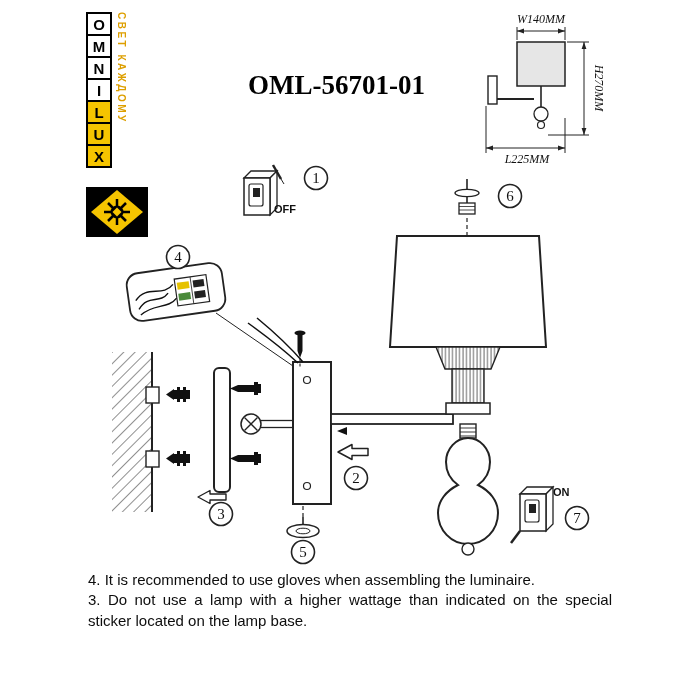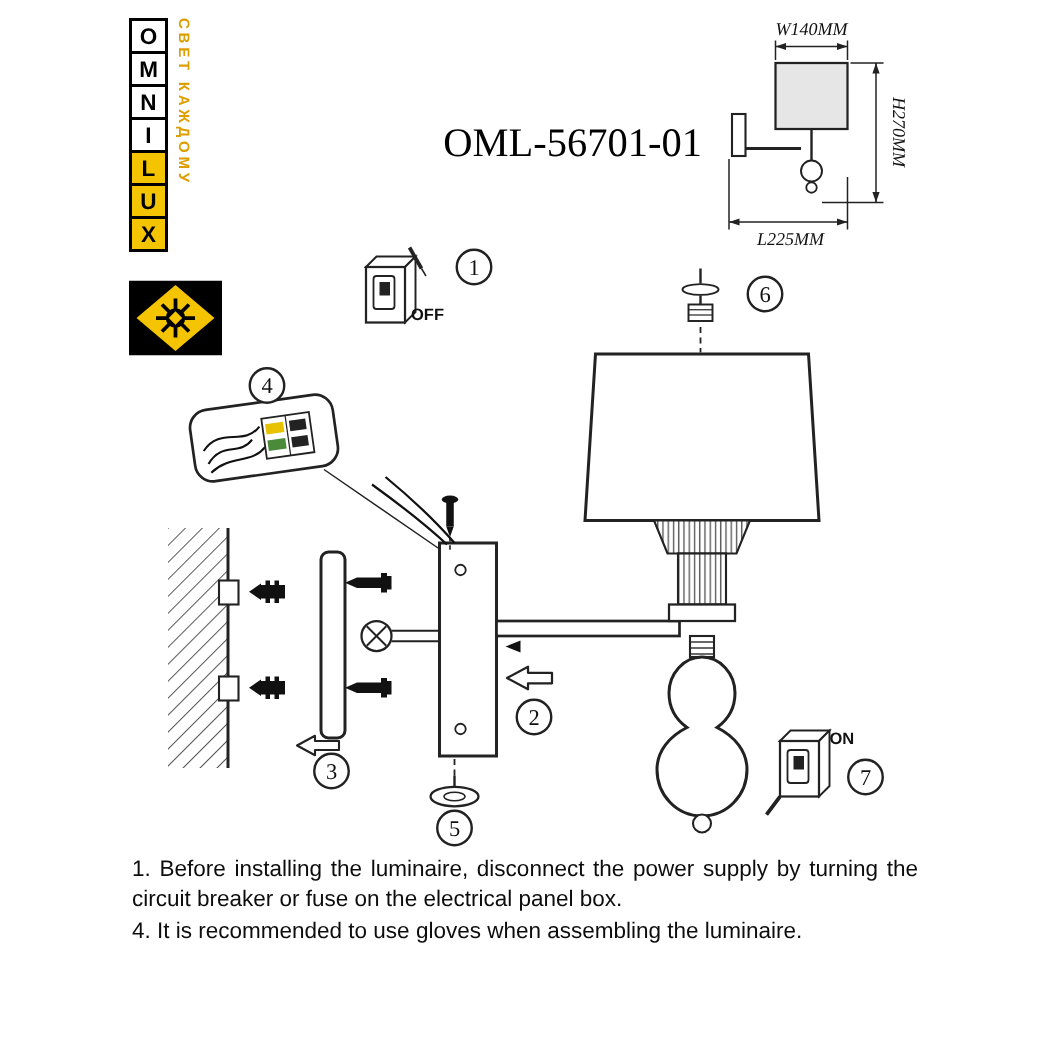--- a/index.html
+++ b/index.html
@@ -8,22 +8,22 @@
   .diagram-svg{position:absolute;left:0;top:0;}
   .logo{position:absolute;left:86px;top:12px;}
   .logo-row{display:flex;}
   .letters{display:flex;flex-direction:column;}
   .cell{width:22px;height:20px;border:2px solid #000;margin-top:-2px;display:flex;align-items:center;justify-content:center;
         font-weight:bold;font-size:15px;background:#fff;color:#000;font-family:"Liberation Sans",sans-serif;}
   .cell:first-child{margin-top:0;}
   .cell.lux{background:#f5c400;}
   .tagline{writing-mode:vertical-rl;font-size:10px;font-weight:bold;color:#dd9f00;letter-spacing:2.5px;height:170px;margin-left:4px;white-space:nowrap;}
   .logo-mark{margin-top:5px;}
-  .title{position:absolute;left:248px;top:80px;width:220px;text-align:right;font-family:"Liberation Serif",serif;
-         font-weight:normal;font-size:27px;color:#000;}
+  .title{position:absolute;left:248px;top:70px;width:220px;text-align:left;font-family:"Liberation Serif",serif;
+         font-weight:bold;font-size:27px;color:#000;}
   .instructions{position:absolute;left:88px;top:570px;width:524px;font-size:15px;line-height:1.36;color:#0d0d0d;text-align:justify;}
   .instructions p{margin:0;}
   .dim-label{font-family:"Liberation Serif",serif;font-style:italic;font-size:12px;fill:#111;}
   .step-num{font-family:"Liberation Serif",serif;font-size:15px;fill:#111;}
   .switch-label{font-family:"Liberation Sans",sans-serif;font-weight:bold;font-size:11px;fill:#111;}
 </style>
 </head>
 <body>
 
 <div class="sheet">
@@ -260,17 +260,17 @@
         </g>
         <circle cx="31" cy="25" r="6.5" fill="#000"></circle>
         <polygon points="31,20.5 35.5,25 31,29.5 26.5,25" fill="#f5c400"></polygon>
       </svg>
     </div>
   </div>
 
   <div class="title">OML-56701-01</div>
 
   <div class="instructions">
-    <p>1. Before installing the luminaire, disconnect the power supply by turning the circuit breaker or fuse on the electrical panel box.</p>
     <p>4. It is recommended to use gloves when assembling the luminaire.</p>
+    <p>3. Do not use a lamp with a higher wattage than indicated on the special sticker located on the lamp base.</p>
   </div>
 
 </div>
 
 </body></html>

